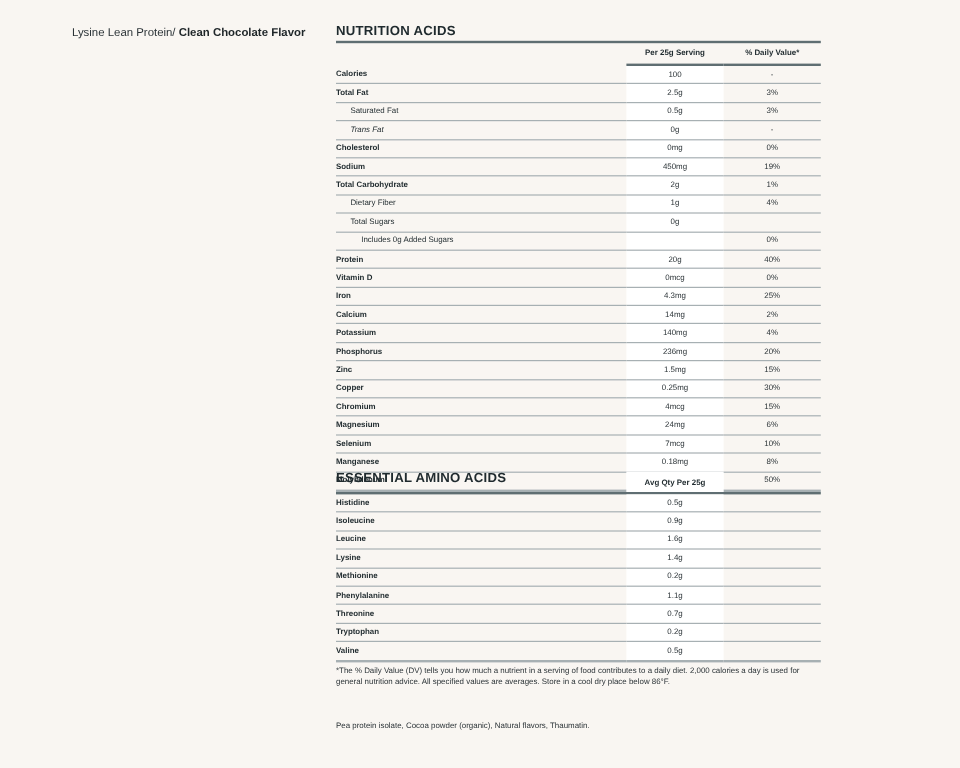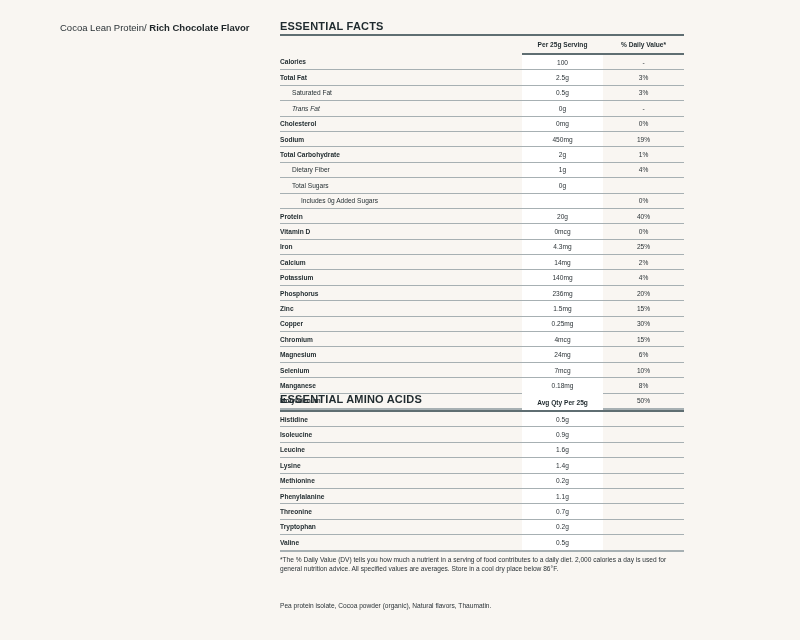--- a/index.html
+++ b/index.html
@@ -29,25 +29,25 @@
     .amino-head { display:flex; align-items:flex-start; border-bottom:2px solid #5f6e72; }
     .amino-head .section-title { border-bottom:none; width:242px; padding-bottom:1px; }
     .amino-head .col-head { width:81px; text-align:center; font-size:6.6px; font-weight:bold; background:#ffffff; padding:6px 0 4px 0; color:#1f2a2e; }
     .footnote { font-size:6.6px; line-height:9.6px; color:#2b3337; margin-top:3px; }
     .ingredients-text { font-size:6.6px; color:#2b3337; margin-top:4px; }
   </style>
 </head>
 <body>
 
 <div class="product-title">
-  <span>Cocoa Lean Protein/ </span><b>Rich Chocolate Flavor</b>
+  <span>Lysine Lean Protein/ </span><b>Clean Chocolate Flavor</b>
 </div>
 
 <div class="panel" style="top:20px;">
-  <div class="section-title">ESSENTIAL FACTS</div>
+  <div class="section-title">NUTRITION ACIDS</div>
   <table>
     <colgroup>
         <col class="c-label">
         <col class="c-amount">
         <col class="c-dv">
       </colgroup>
     <thead>
       <tr class="head-row">
         <th></th>
         <th class="hcell" style="height:17px;">Per 25g Serving</th>

